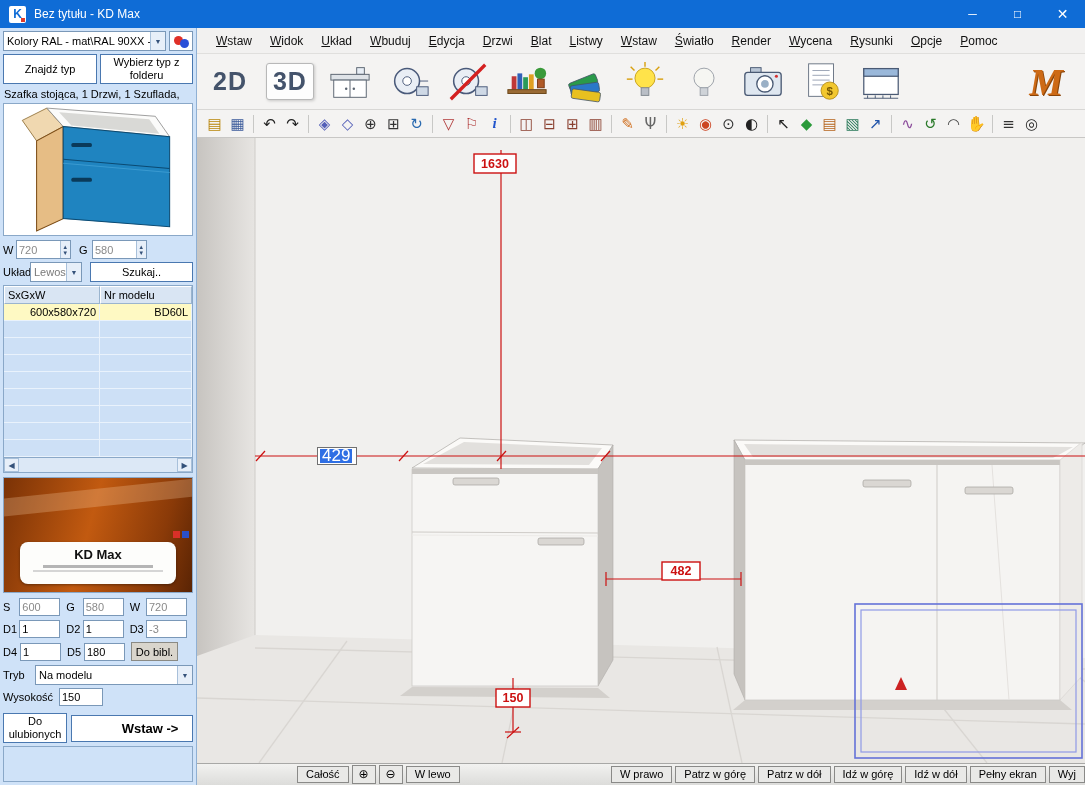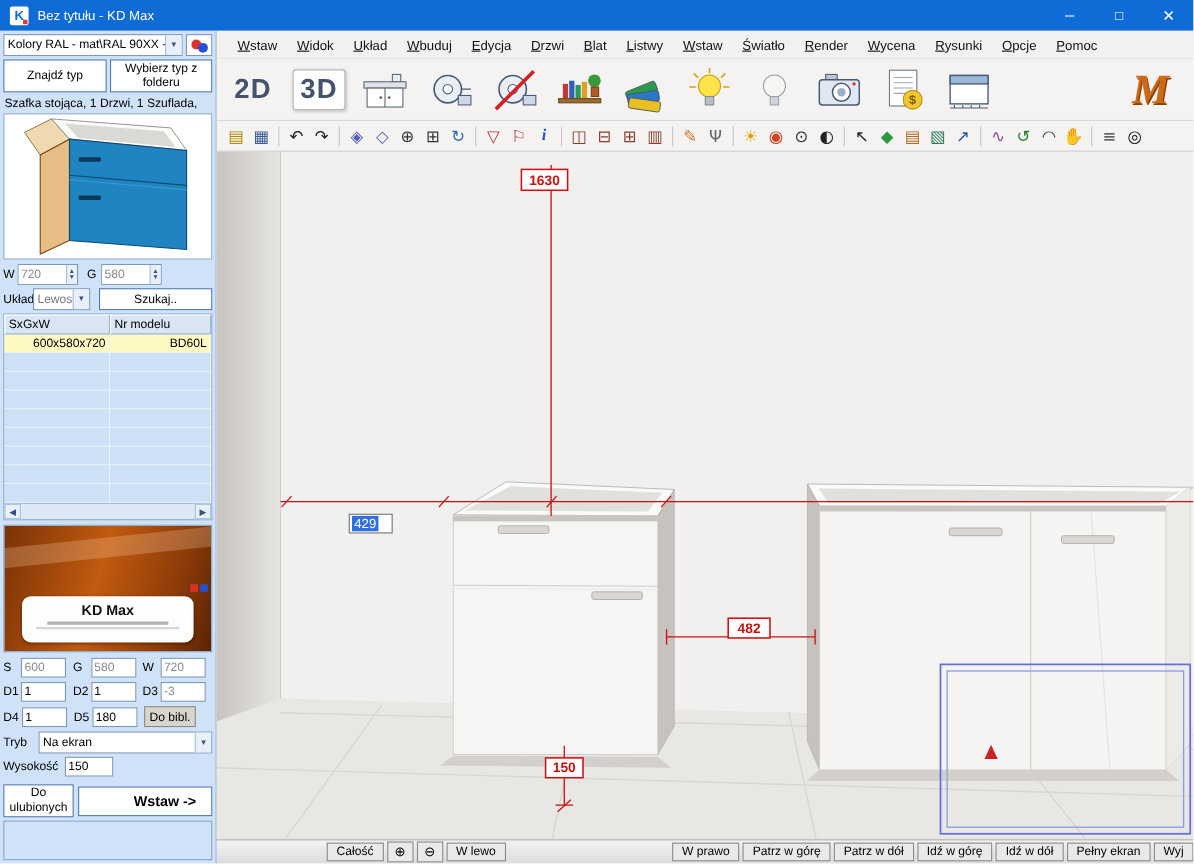--- a/index.html
+++ b/index.html
@@ -85,21 +85,21 @@
   .lico { width:46px; height:46px; display:flex; align-items:center; justify-content:center; }
   .mlogo { margin-left:auto; margin-right:22px; font-family:"Liberation Serif","DejaVu Serif",serif; font-style:italic; font-weight:bold; font-size:38px; color:#cd6a16; text-shadow:1px 1px 0 #8a4408; }
 
   #toolbar-small { height:28px; background:#f4f3f2; border-bottom:1px solid #c8c7c5; display:flex; align-items:center; padding-left:7px; gap:2px; }
   .ico { width:21px; height:22px; display:flex; align-items:center; justify-content:center; font-size:15px; font-family:"DejaVu Sans",sans-serif; }
   .tsep { width:1px; height:18px; background:#c8c8c6; margin:0 3px; }
 
   #viewport { position:absolute; left:0; top:110px; width:888px; height:625px; background:#f1f0ee; }
   #scene { display:block; width:888px; height:625px; }
   .dimt { font:bold 12.5px "Liberation Sans","DejaVu Sans",sans-serif; fill:#cc1111; text-anchor:middle; }
-  .dim-input-wrap { position:absolute; left:120px; top:309px; width:40px; height:18px; background:#fff; border:1px solid #707070; display:flex; align-items:center; font-size:12px; padding-left:2px;margin-top:20px; }
+  .dim-input-wrap { position:absolute; left:120px; top:309px; width:40px; height:18px; background:#fff; border:1px solid #707070; display:flex; align-items:center; font-size:17px; padding-left:2px; }
   .dim-input-wrap .selhl { background:#2f6fe4; color:#fff; padding:0 2px; line-height:14px; }
 
   #statusbar { position:absolute; left:0; top:735px; width:888px; height:22px; background:linear-gradient(#f2f2f0,#dcdcda); border-top:1px solid #a8a8a6; display:flex; align-items:center; padding-left:100px; gap:3px; overflow:hidden; }
   .st-btn { border:1px solid #8a8a88; background:#e9e9e7; font-size:11px; font-family:inherit; padding:1px 8px 2px 8px; white-space:nowrap; cursor:default; }
   .st-btn.st-ico { width:24px; padding:1px 0 2px 0; font-size:12px; }
   .st-spacer { flex:1; }
 </style>
 </head>
 <body>
 
@@ -253,21 +253,21 @@
     <span class="plbl">D4</span>
     <input class="pinp" value="1" style="">
     <span class="plbl">D5</span>
     <input class="pinp" value="180" style="">
     <button class="sb-btn bib">Do bibl.</button>
   </div>
 
   <div class="sb-row">
     <span class="lbl2" style="width:32px">Tryb</span>
     <div class="combo grow">
-      <span class="ctxt">Na ekran</span>
+      <span class="ctxt">Na modelu</span>
       <span class="carrow">▼</span>
     </div>
   </div>
   <div class="sb-row">
     <span class="lbl2">Wysokość</span>
     <input class="winp" value="150" style="">
   </div>
   <div class="sb-row bot">
     <button class="sb-btn fav">Do ulubionych</button>
     <button class="sb-btn insert">Wstaw -&gt;</button>

